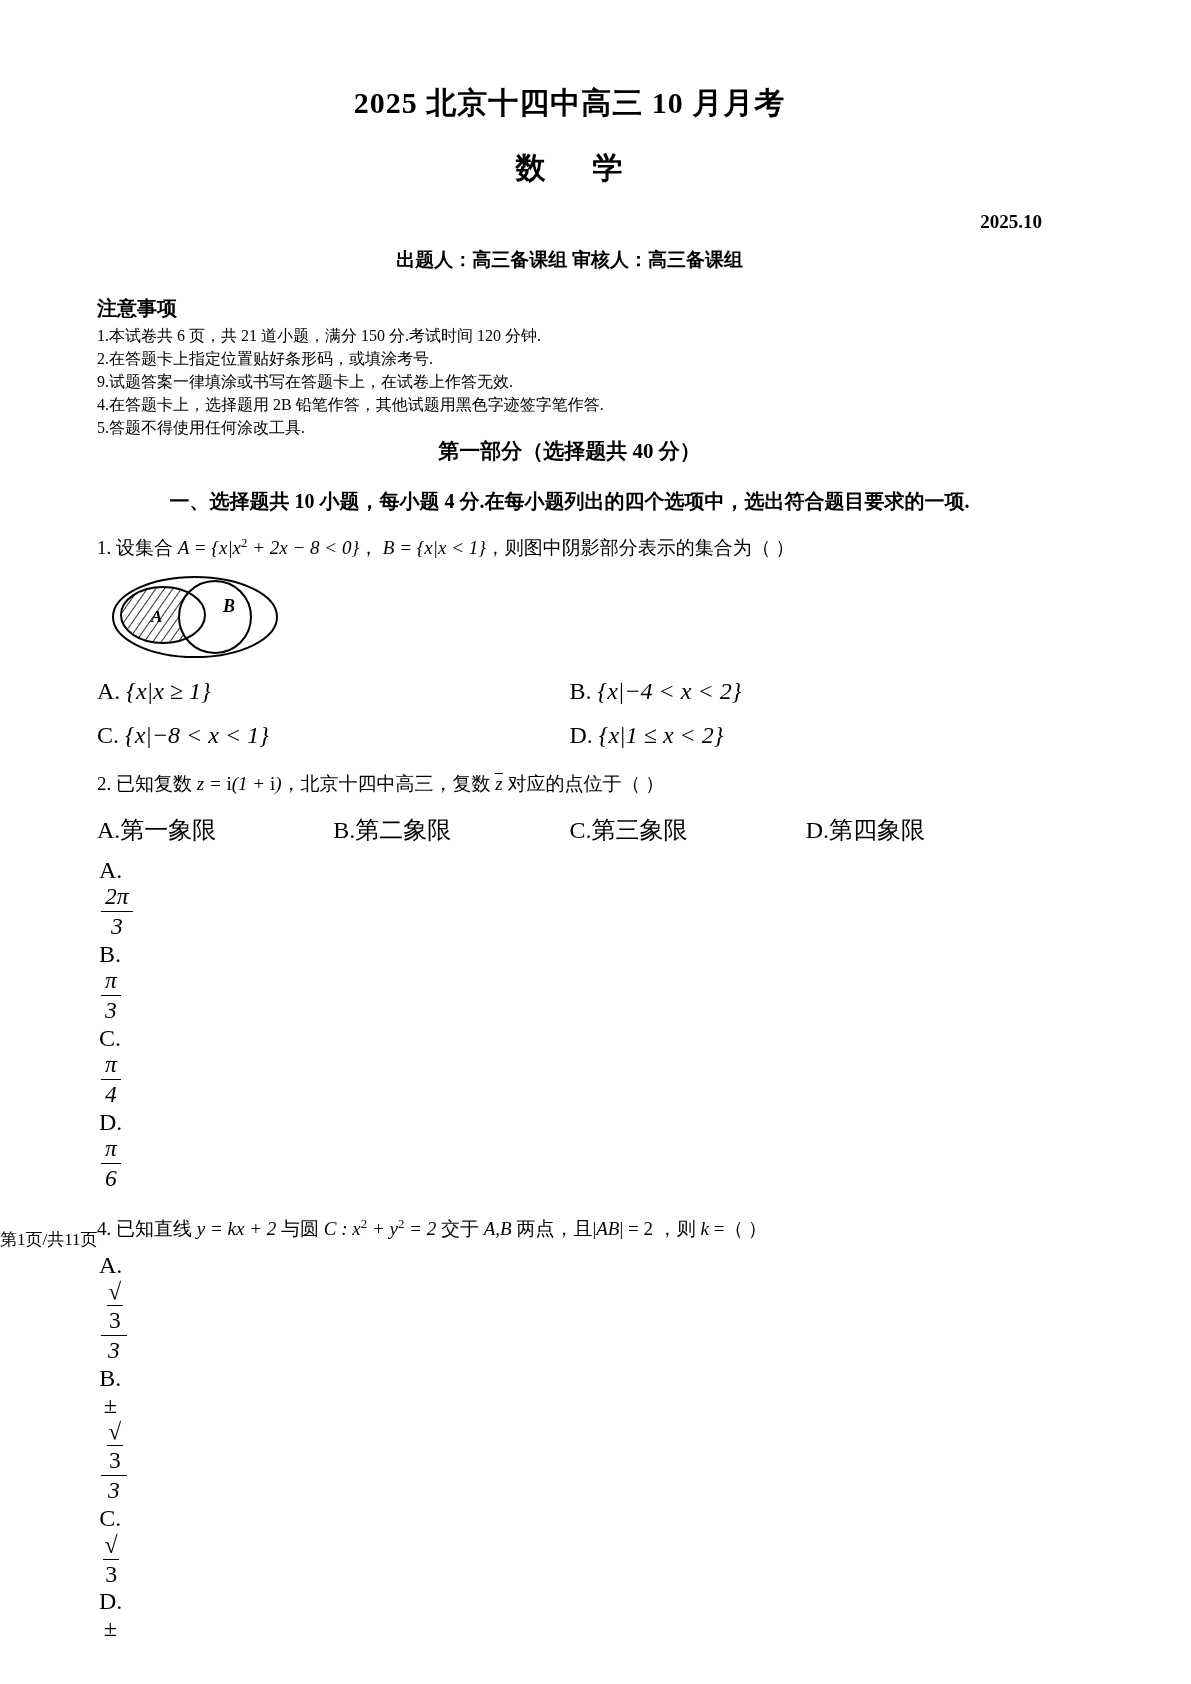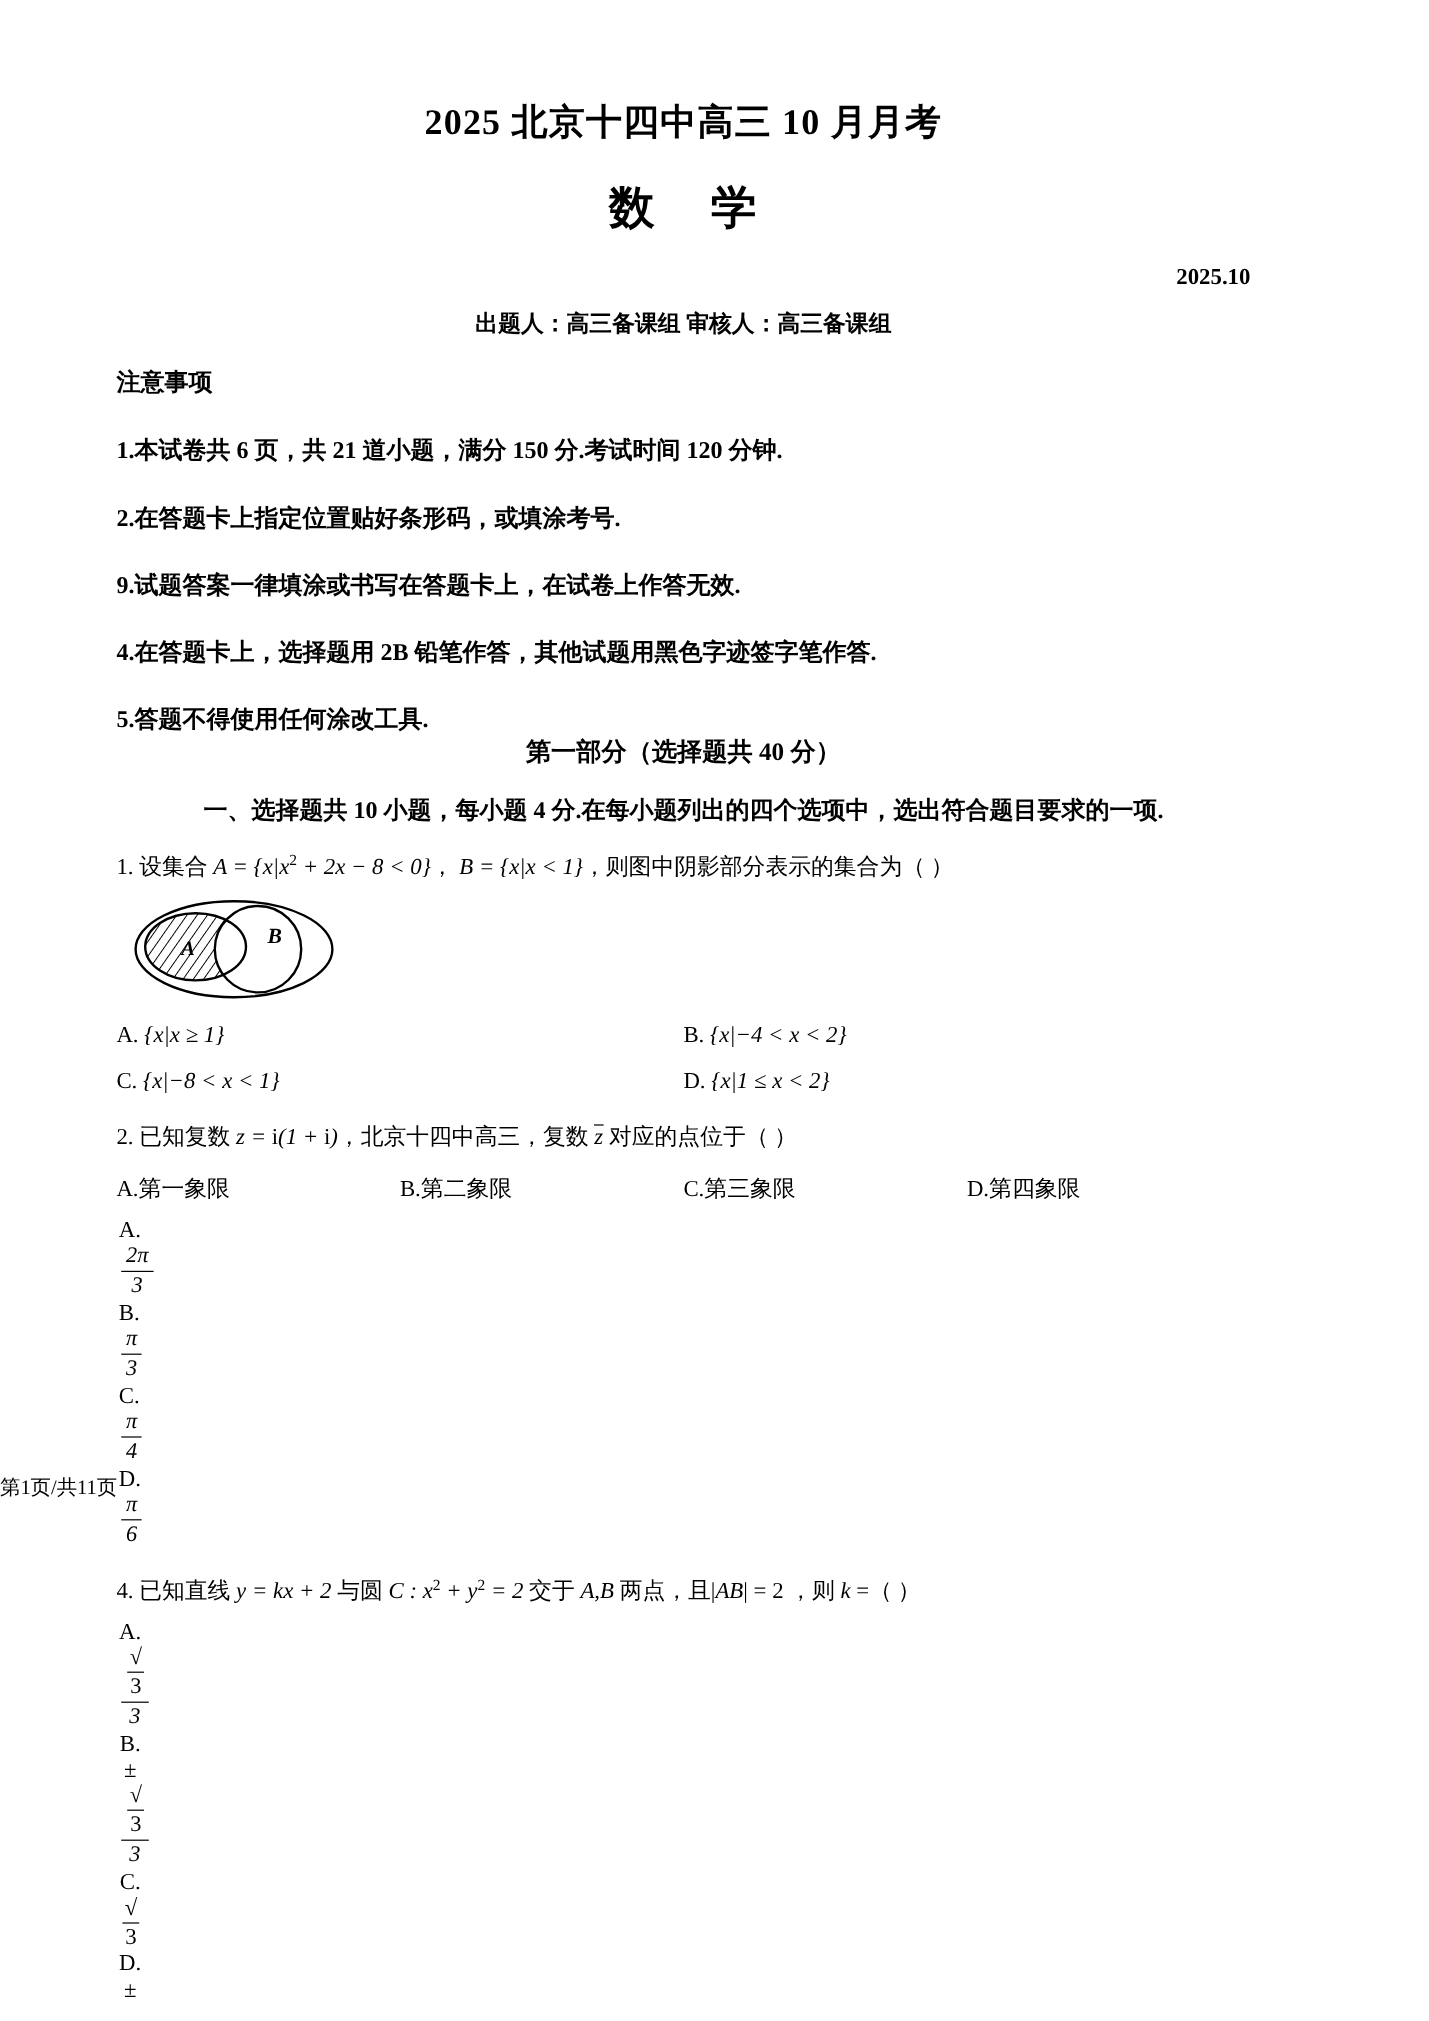--- a/index.html
+++ b/index.html
@@ -34,21 +34,21 @@
   .doc-title {
     text-align: center;
     font-size: 30px;
     font-weight: bold;
     letter-spacing: 1px;
     margin-top: 84px;
     line-height: 1.25;
   }
   .doc-subject {
     text-align: center;
-    font-size: 38px;
+    font-size: 30px;
     font-weight: bold;
     margin-top: 26px;
     letter-spacing: 1px;
   }
   .doc-subject .gap { display:inline-block; width: 46px; }
   .doc-date {
     text-align: right;
     font-size: 19px;
     font-weight: bold;
     margin-top: 22px;
@@ -61,23 +61,23 @@
     margin-top: 14px;
   }
 
   
   .notice-title {
     font-size: 20px;
     font-weight: bold;
     margin-top: 22px;
   }
   .notice-item {
-    font-size: 20px;
-    font-weight: bold;
-    margin-top: 32px;
+    font-size: 16px;
+    font-weight: normal;
+    margin-top: 4px;
     line-height: 1.2;
   }
 
   .part-title {
     text-align: center;
     font-size: 21px;
     font-weight: bold;
   }
   .section-instr {
     font-size: 20px;
@@ -89,21 +89,21 @@
 
   
   .q {
     font-size: 19px;
     margin-top: 22px;
     line-height: 1.35;
   }
   .opts {
     display: flex;
     margin-top: 17px;
-    font-size: 19px;
+    font-size: 24px;
   }
   .opts.two > div { width: 50%; }
   .opts.four > div { width: 25%; }
   .opt { padding-right: 6px; }
   .opts.frac { margin-top: 12px; align-items: flex-start; }
 
   
   .m {
     font-family: "Liberation Serif", "DejaVu Serif", serif;
     font-style: italic;

